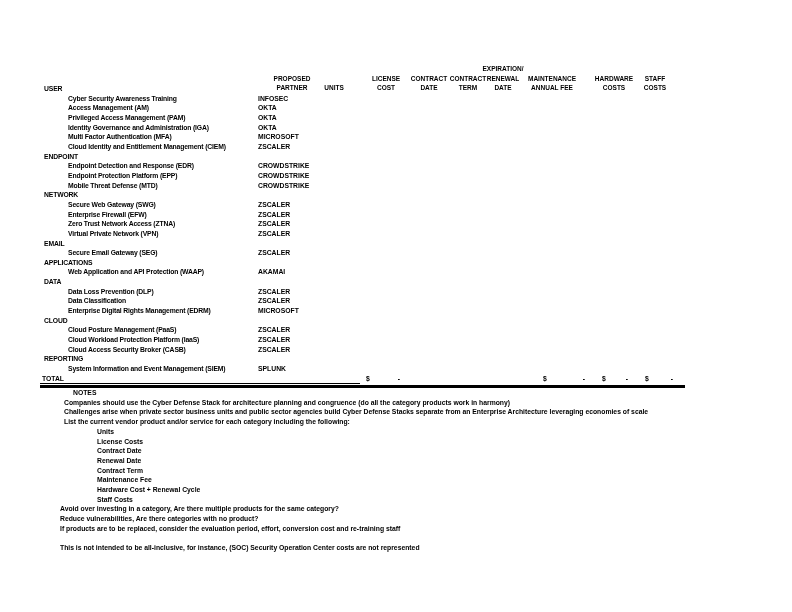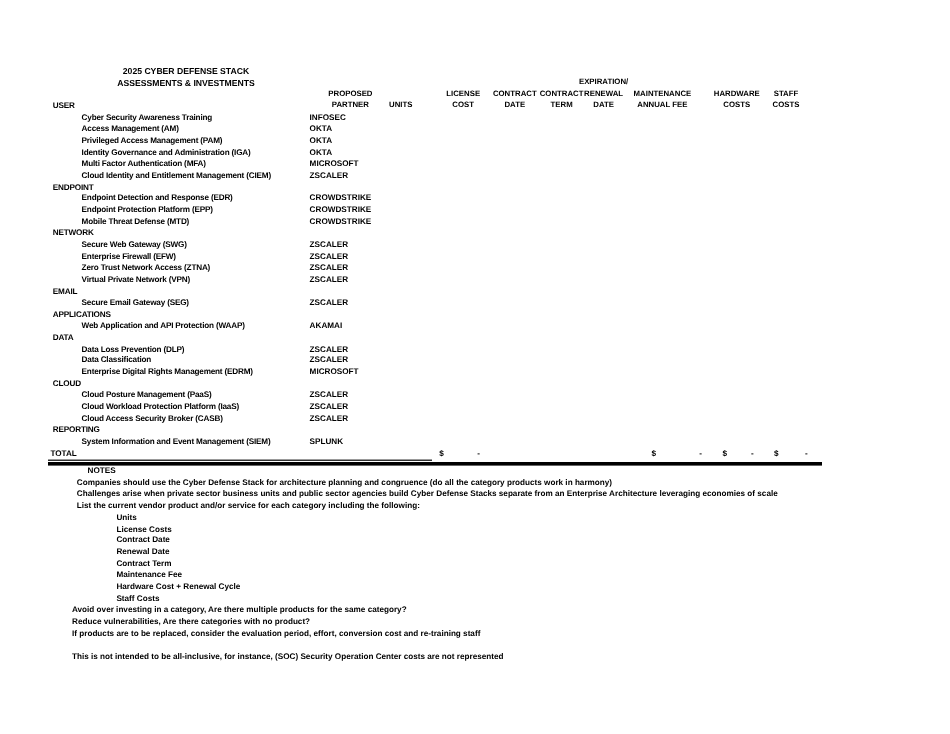--- a/index.html
+++ b/index.html
@@ -33,24 +33,20 @@
   .n-head{padding-left:33px;}
   .n-para{padding-left:24px;}
   .n-check{padding-left:57px;}
   .n-close{padding-left:20px;}
 </style>
 </head>
 <body>
 
 <div class="page">
 
-  <div class="title">
-    <div>2025 CYBER DEFENSE STACK</div>
-    <div>ASSESSMENTS &amp; INVESTMENTS</div>
-  </div>
 
   <div>
     <span class="ch hr1" style="left:503px">EXPIRATION/</span>
 
     <span class="ch hr2" style="left:292px">PROPOSED</span>
     <span class="ch hr2" style="left:386px">LICENSE</span>
     <span class="ch hr2" style="left:429px">CONTRACT</span>
     <span class="ch hr2" style="left:468px">CONTRACT</span>
     <span class="ch hr2" style="left:503px">RENEWAL</span>
     <span class="ch hr2" style="left:552px">MAINTENANCE</span>

